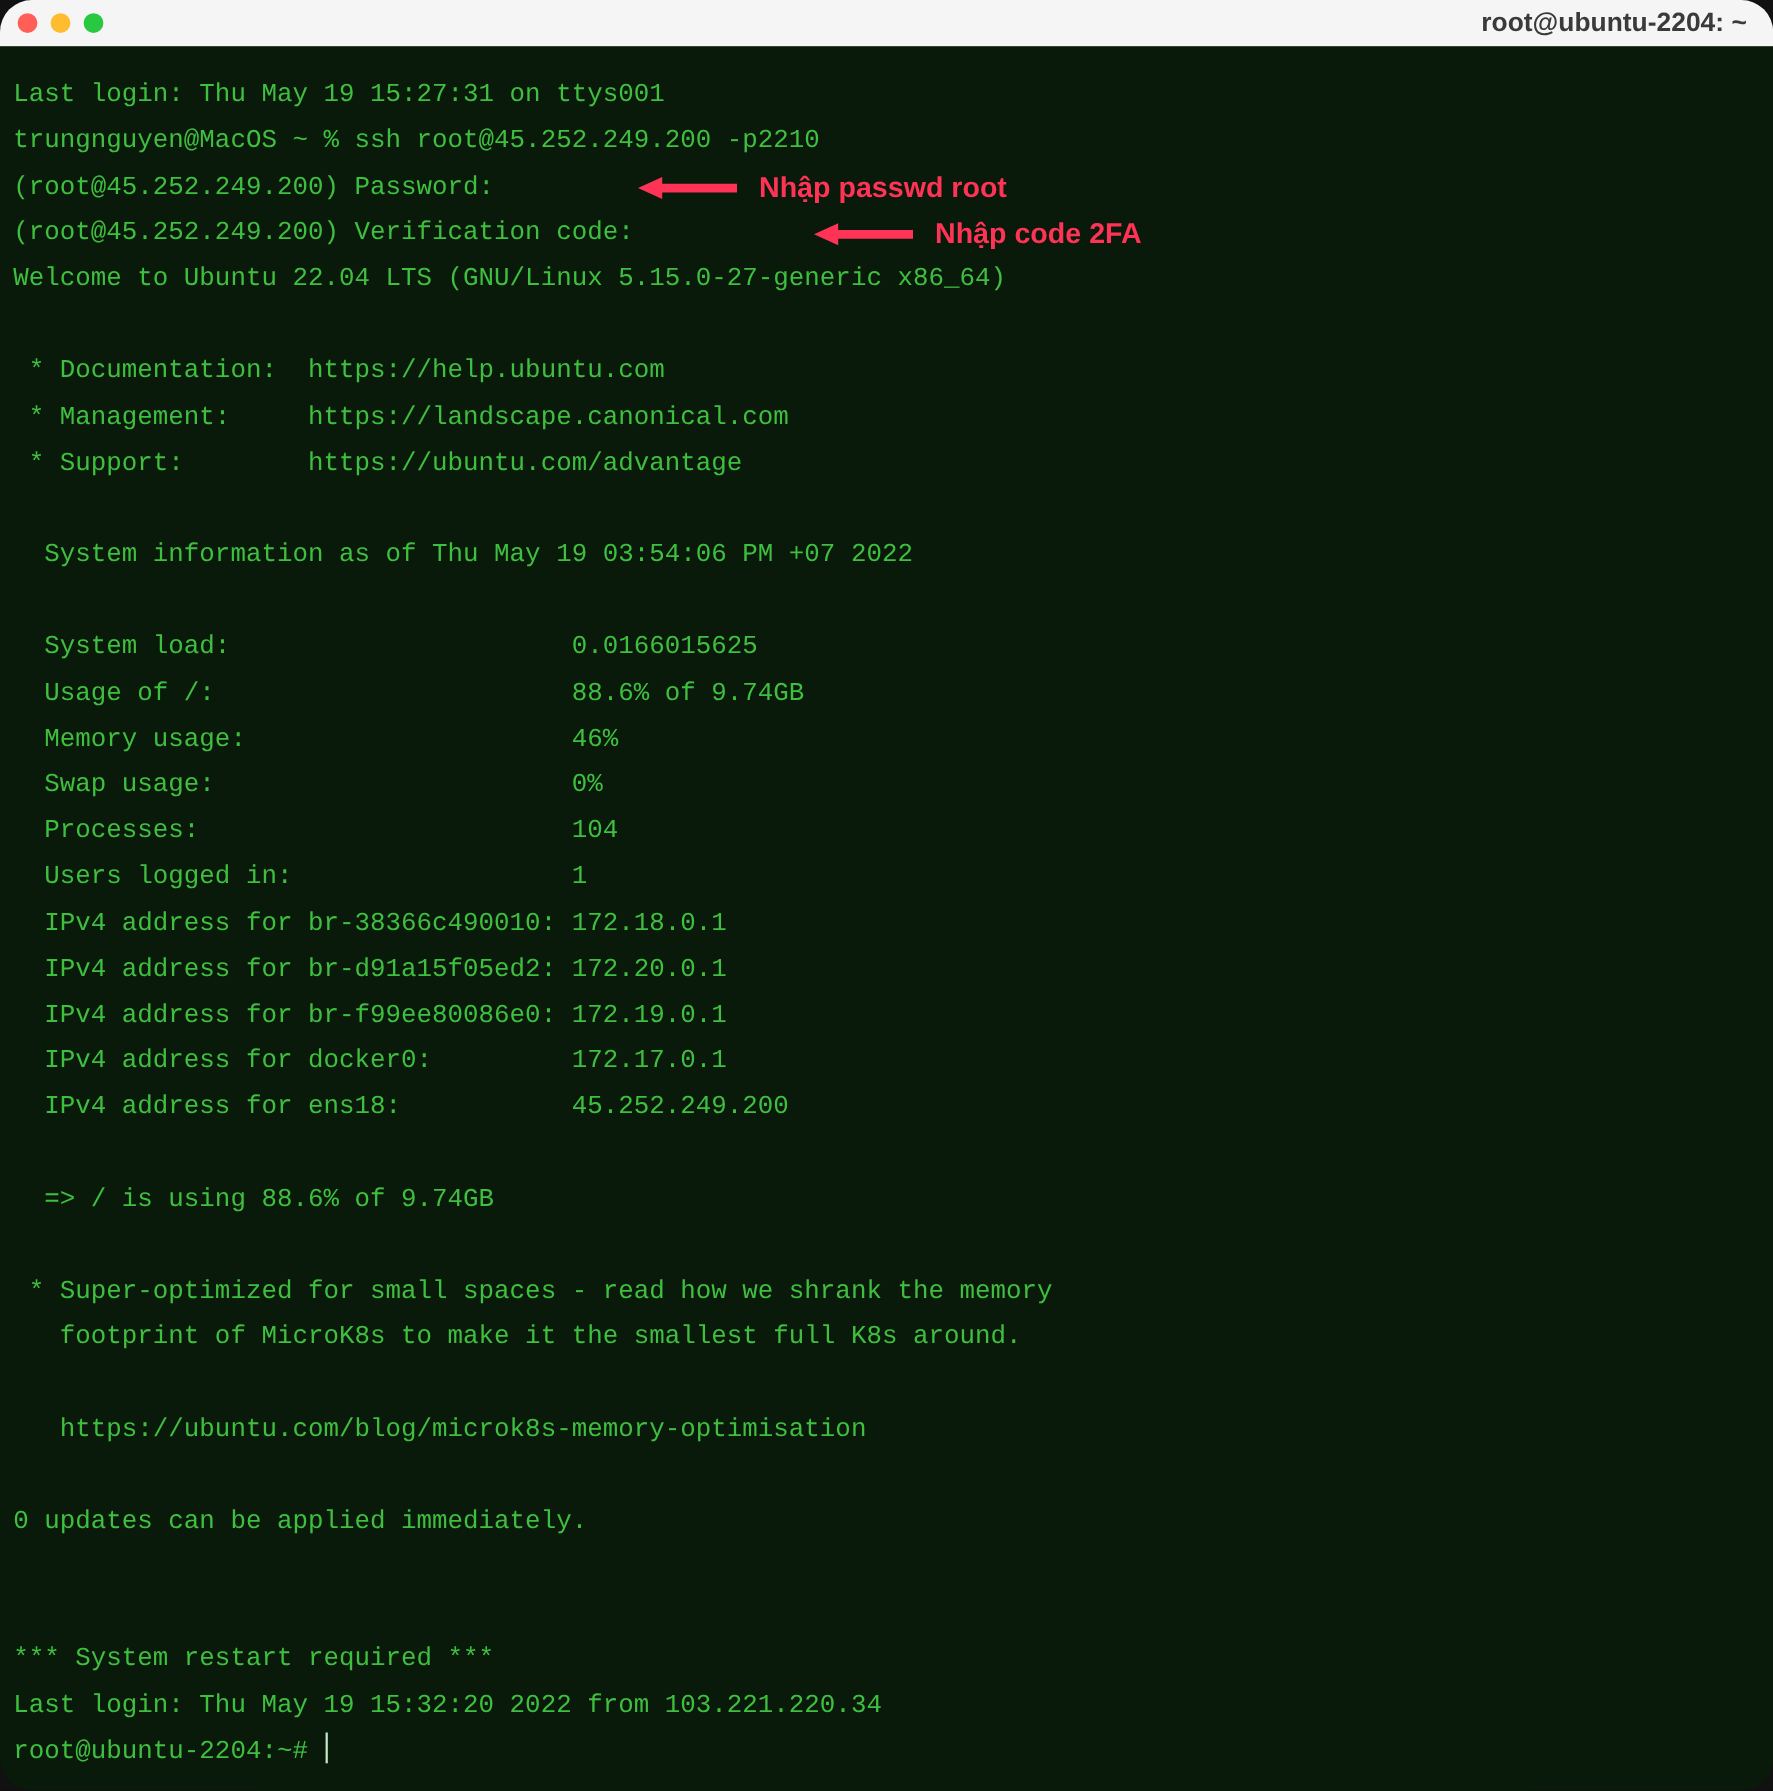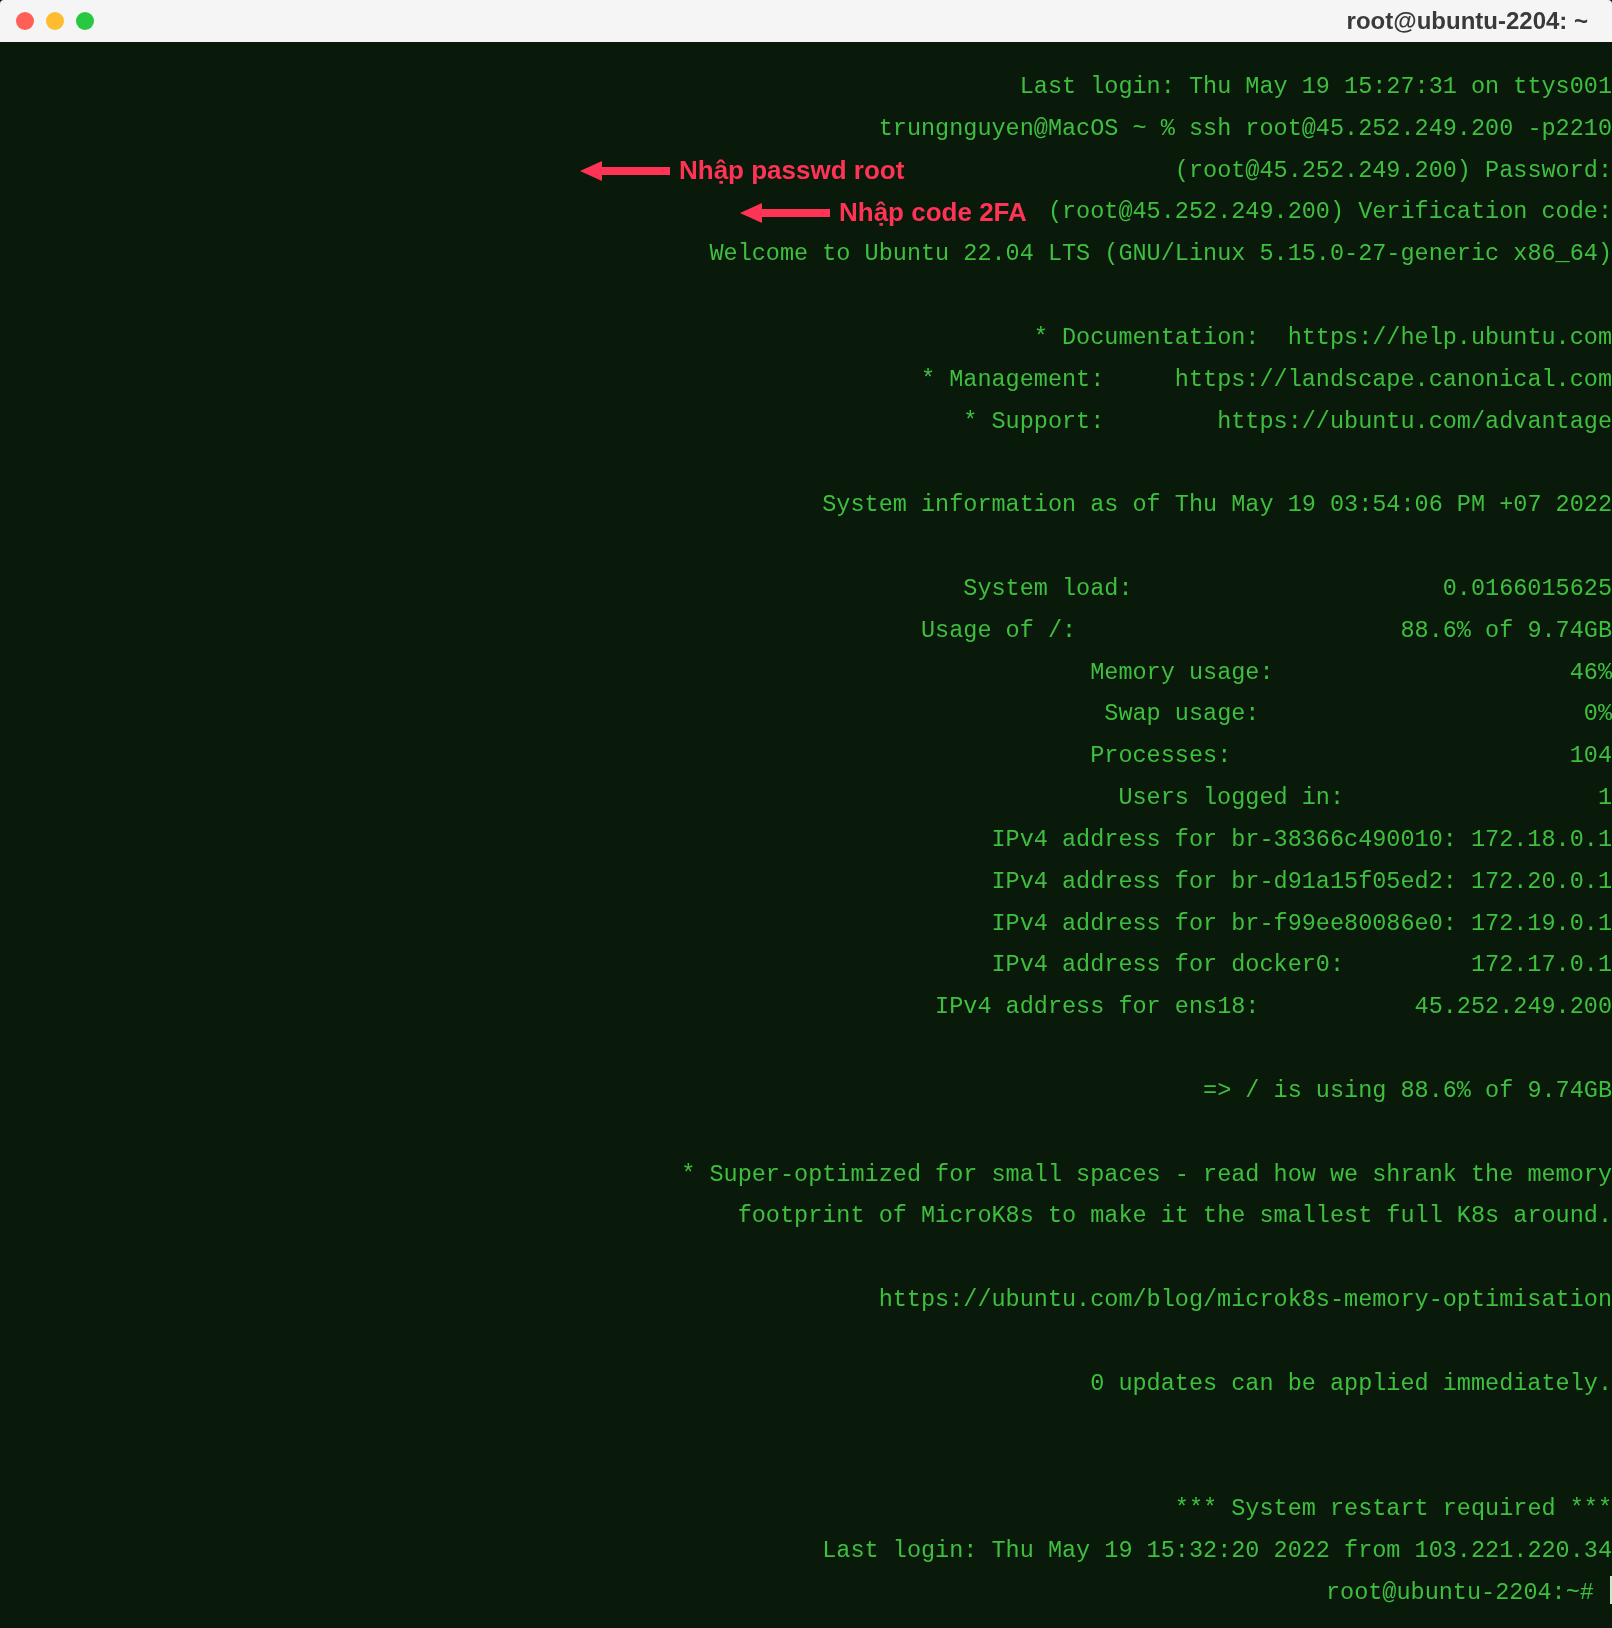--- a/index.html
+++ b/index.html
@@ -1,24 +1,23 @@
 <!DOCTYPE html>
 <html><head>
 <meta charset="utf-8">
 <style>
   html,body{margin:0;padding:0;background:#111;}
   .window{
     width:1612px;height:1628px;
     background:#0a1a0a;
-    border-radius:4px;
+    border-radius:29px;
     position:relative;
     overflow:hidden;
     font-family:"Menlo","Consolas","Liberation Mono",monospace;
     box-sizing:border-box;
-    text-align:right;
   }
   .titlebar{
     height:42px;
     background:#f5f5f5;
     display:flex;
     align-items:center;
     padding:0 16px;
     position:relative;
   }
   .traffic{display:flex;gap:12px;align-items:center;}
@@ -39,21 +38,21 @@
     line-height:1.78;
     white-space:pre;
     letter-spacing:0px;
   }
   .annot{
     position:absolute;
     color:#ff3355;
     font-weight:700;
     font-size:26px;
     font-family:-apple-system,BlinkMacSystemFont,"Segoe UI",sans-serif;
-    display:flex;align-items:center;gap:9px;
+    display:flex;align-items:center;gap:20px;
     pointer-events:none;
   }
   .arrow{
     width:90px;height:24px;position:relative;
   }
   .arrow svg{width:100%;height:100%;}
   .cursor{
     display:inline-block;width:2px;height:28px;background:#c8e8c8;
     vertical-align:-5px;margin-left:2px;
   }

